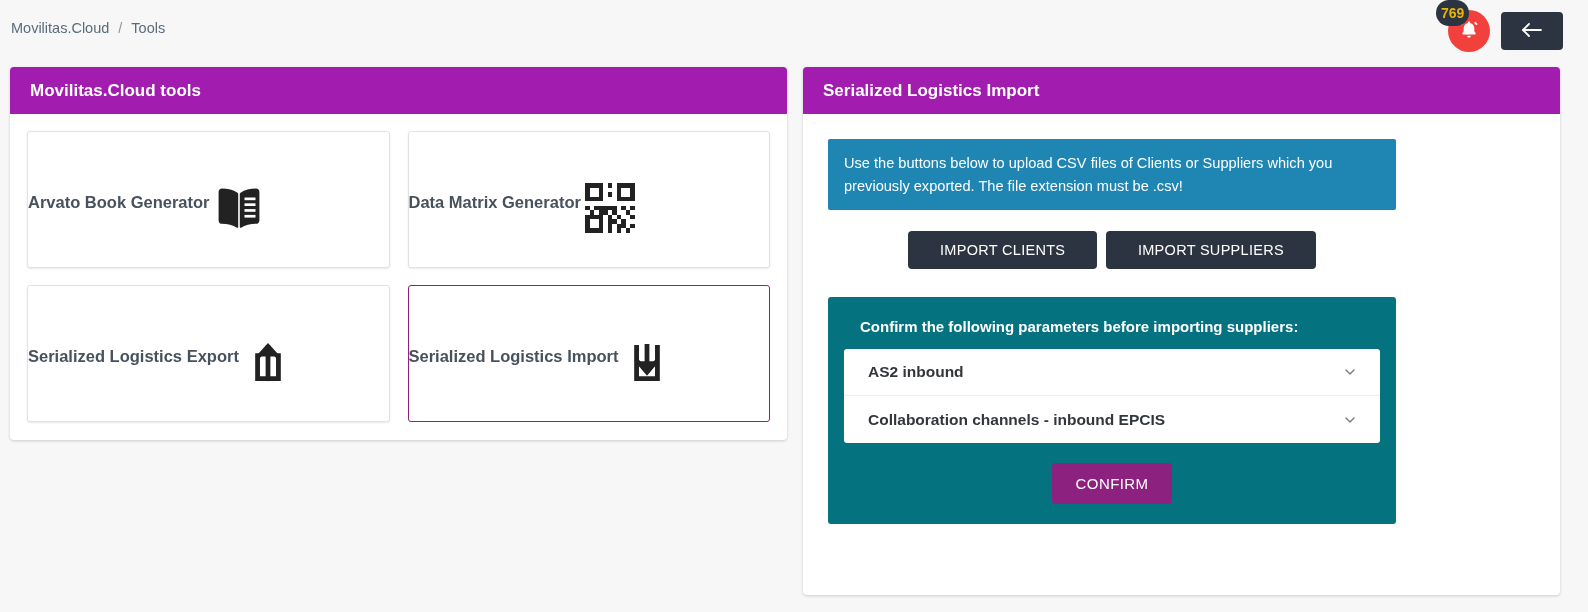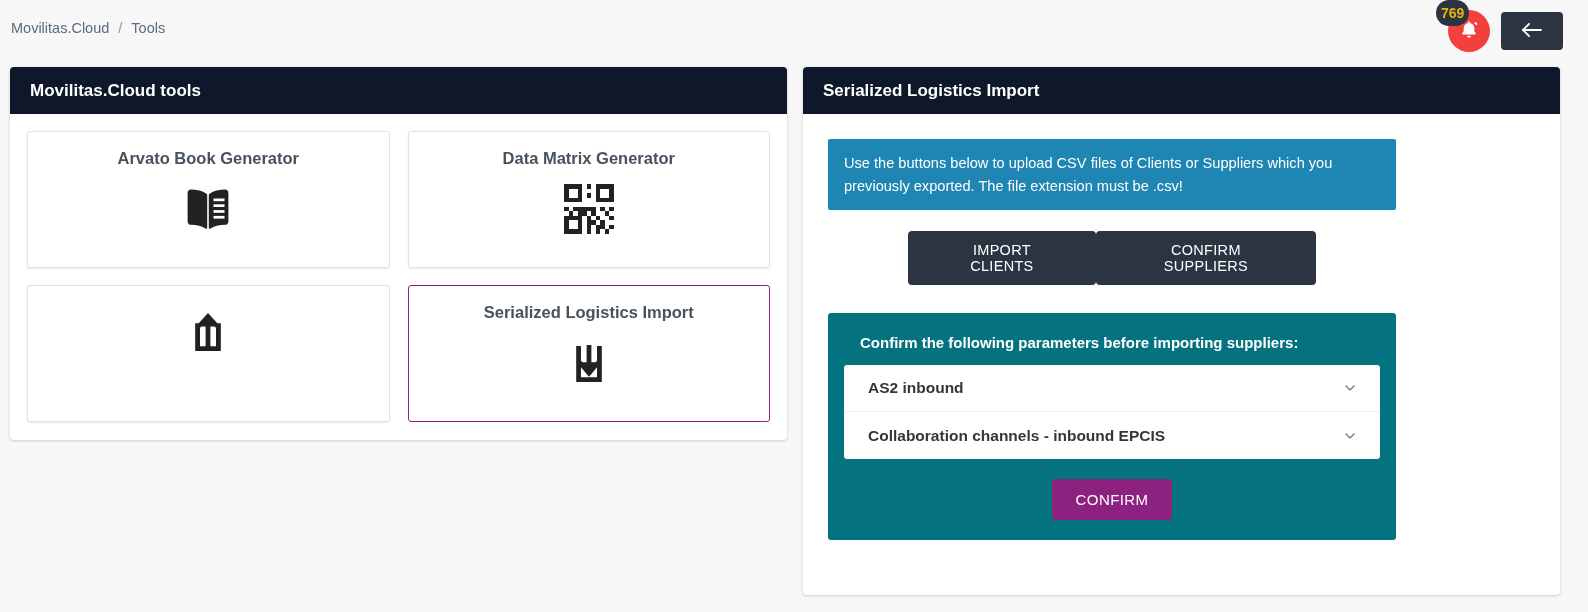--- a/index.html
+++ b/index.html
@@ -83,21 +83,21 @@
 
   
   .card {
     position: absolute;
     background: #ffffff;
     border-radius: 4px;
     box-shadow: 0 1px 3px rgba(0,0,0,0.18);
     overflow: hidden;
   }
   .card-header {
-    background: #0f172a;
+    background: #a21caf;
     color: #ffffff;
     font-size: 17px;
     font-weight: bold;
     padding: 17px 20px;
     box-sizing: border-box;
     height: 47px;
     display: flex;
     align-items: center;
   }
 
@@ -115,21 +115,21 @@
     grid-template-columns: 1fr 1fr;
     gap: 17px 18px;
   }
   .tool-tile {
     background: #ffffff;
     border: 1px solid #e2e2e2;
     border-radius: 3px;
     height: 137px;
     box-shadow: 0 1px 2px rgba(0,0,0,0.09);
     display: flex;
-    flex-direction: column;
+    flex-direction: row;
     align-items: center;
     justify-content: flex-start;
     cursor: pointer;
     box-sizing: border-box;
     padding-top: 17px;
   }
   .tool-tile.selected {
     border: 1px solid #8d2180;
     box-shadow: none;
   }
@@ -322,20 +322,21 @@
             <rect x="7" y="9" width="2" height="1"></rect>
           <rect x="10" y="9" width="1" height="1"></rect>
           <rect x="5" y="10" width="1" height="1"></rect>
             <rect x="7" y="10" width="1" height="1"></rect>
           <rect x="9" y="10" width="1" height="1"></rect>
         </svg>
       </div>
     </div>
 
     <div class="tool-tile">
+      <div class="tool-title">Serialized Logistics Export</div>
       <div class="tool-icon">
         <svg width="50" height="50" viewBox="0 0 24 24" fill="none" stroke="#222222" stroke-width="2.3" stroke-linecap="square">
           <polyline points="7,9 7,20 17,20 17,9"></polyline>
           <line x1="12" y1="20" x2="12" y2="5.2"></line>
           <polyline points="7.4,9.4 12,4.4 16.6,9.4" fill="#222222" stroke="#222222" stroke-width="2"></polyline>
         </svg>
       </div>
     </div>
 
     <div class="tool-tile selected">
@@ -354,21 +355,21 @@
 
 <div class="card" id="right-card">
   <div class="card-header">Serialized Logistics Import</div>
 
   <div class="right-body">
 
     <div class="info-banner">Use the buttons below to upload CSV files of Clients or Suppliers which you previously exported. The file extension must be .csv!</div>
 
     <div class="import-row">
       <button class="dark-btn">IMPORT CLIENTS</button>
-      <button class="dark-btn">CONFIRM SUPPLIERS</button>
+      <button class="dark-btn">IMPORT SUPPLIERS</button>
     </div>
 
     <div class="confirm-panel">
       <div class="confirm-title">Confirm the following parameters before importing suppliers:</div>
 
       <div class="accordion">
 
         <div class="acc-row">
           <span class="acc-label">AS2 inbound</span>
           <span class="acc-chevron">

